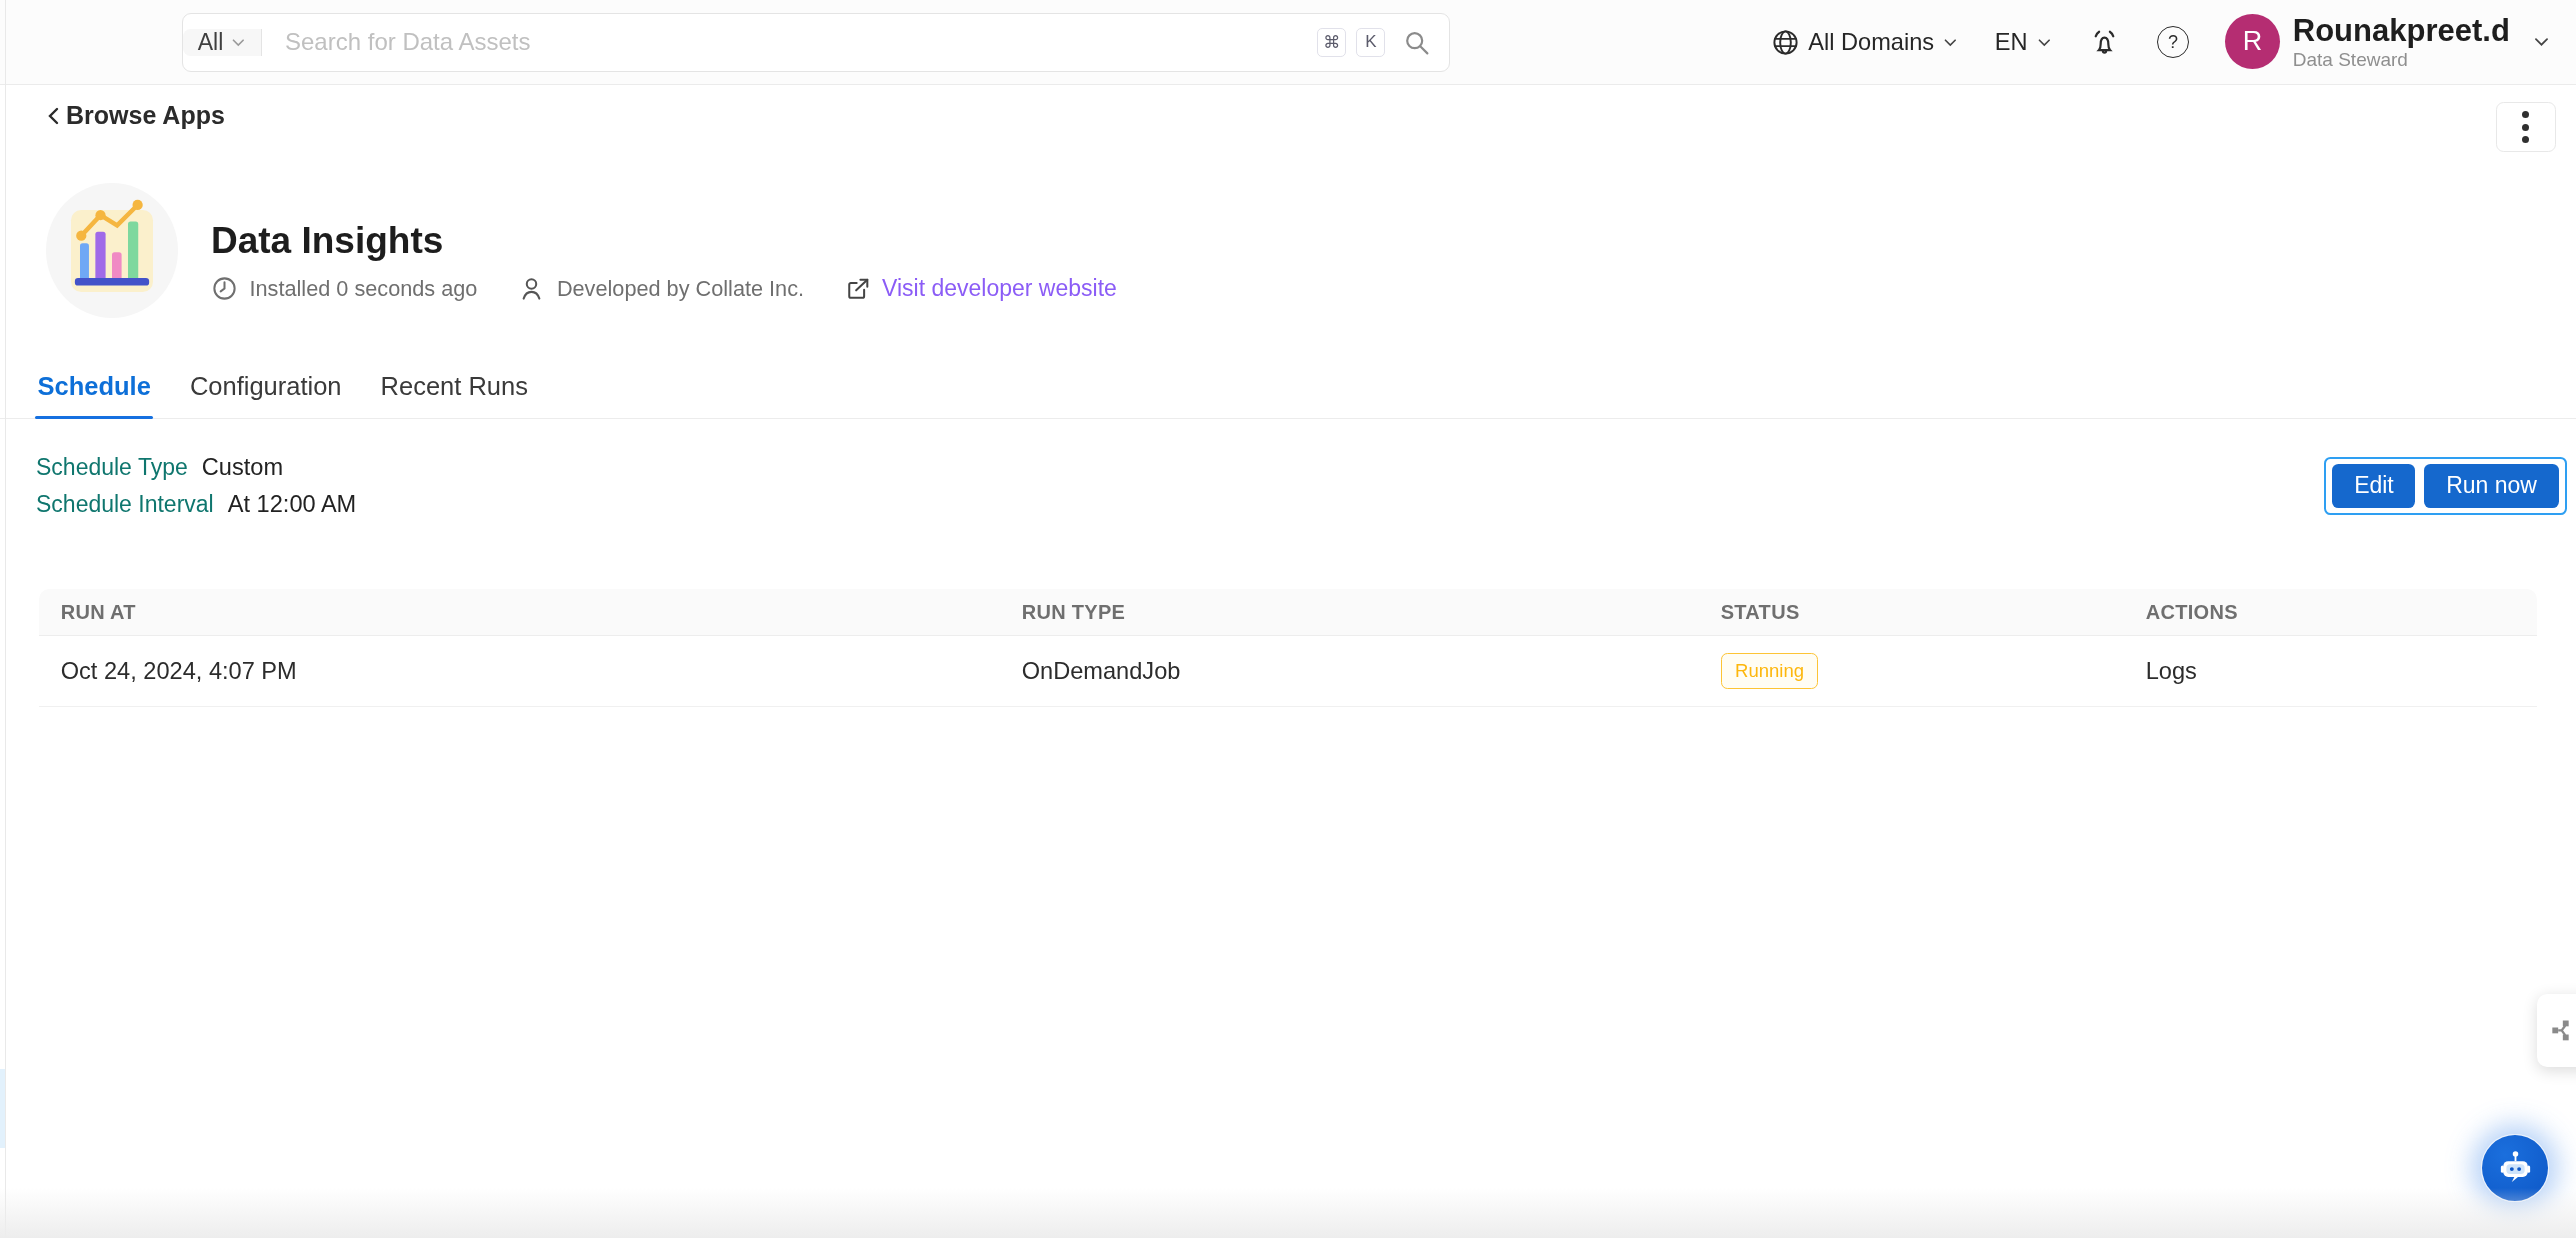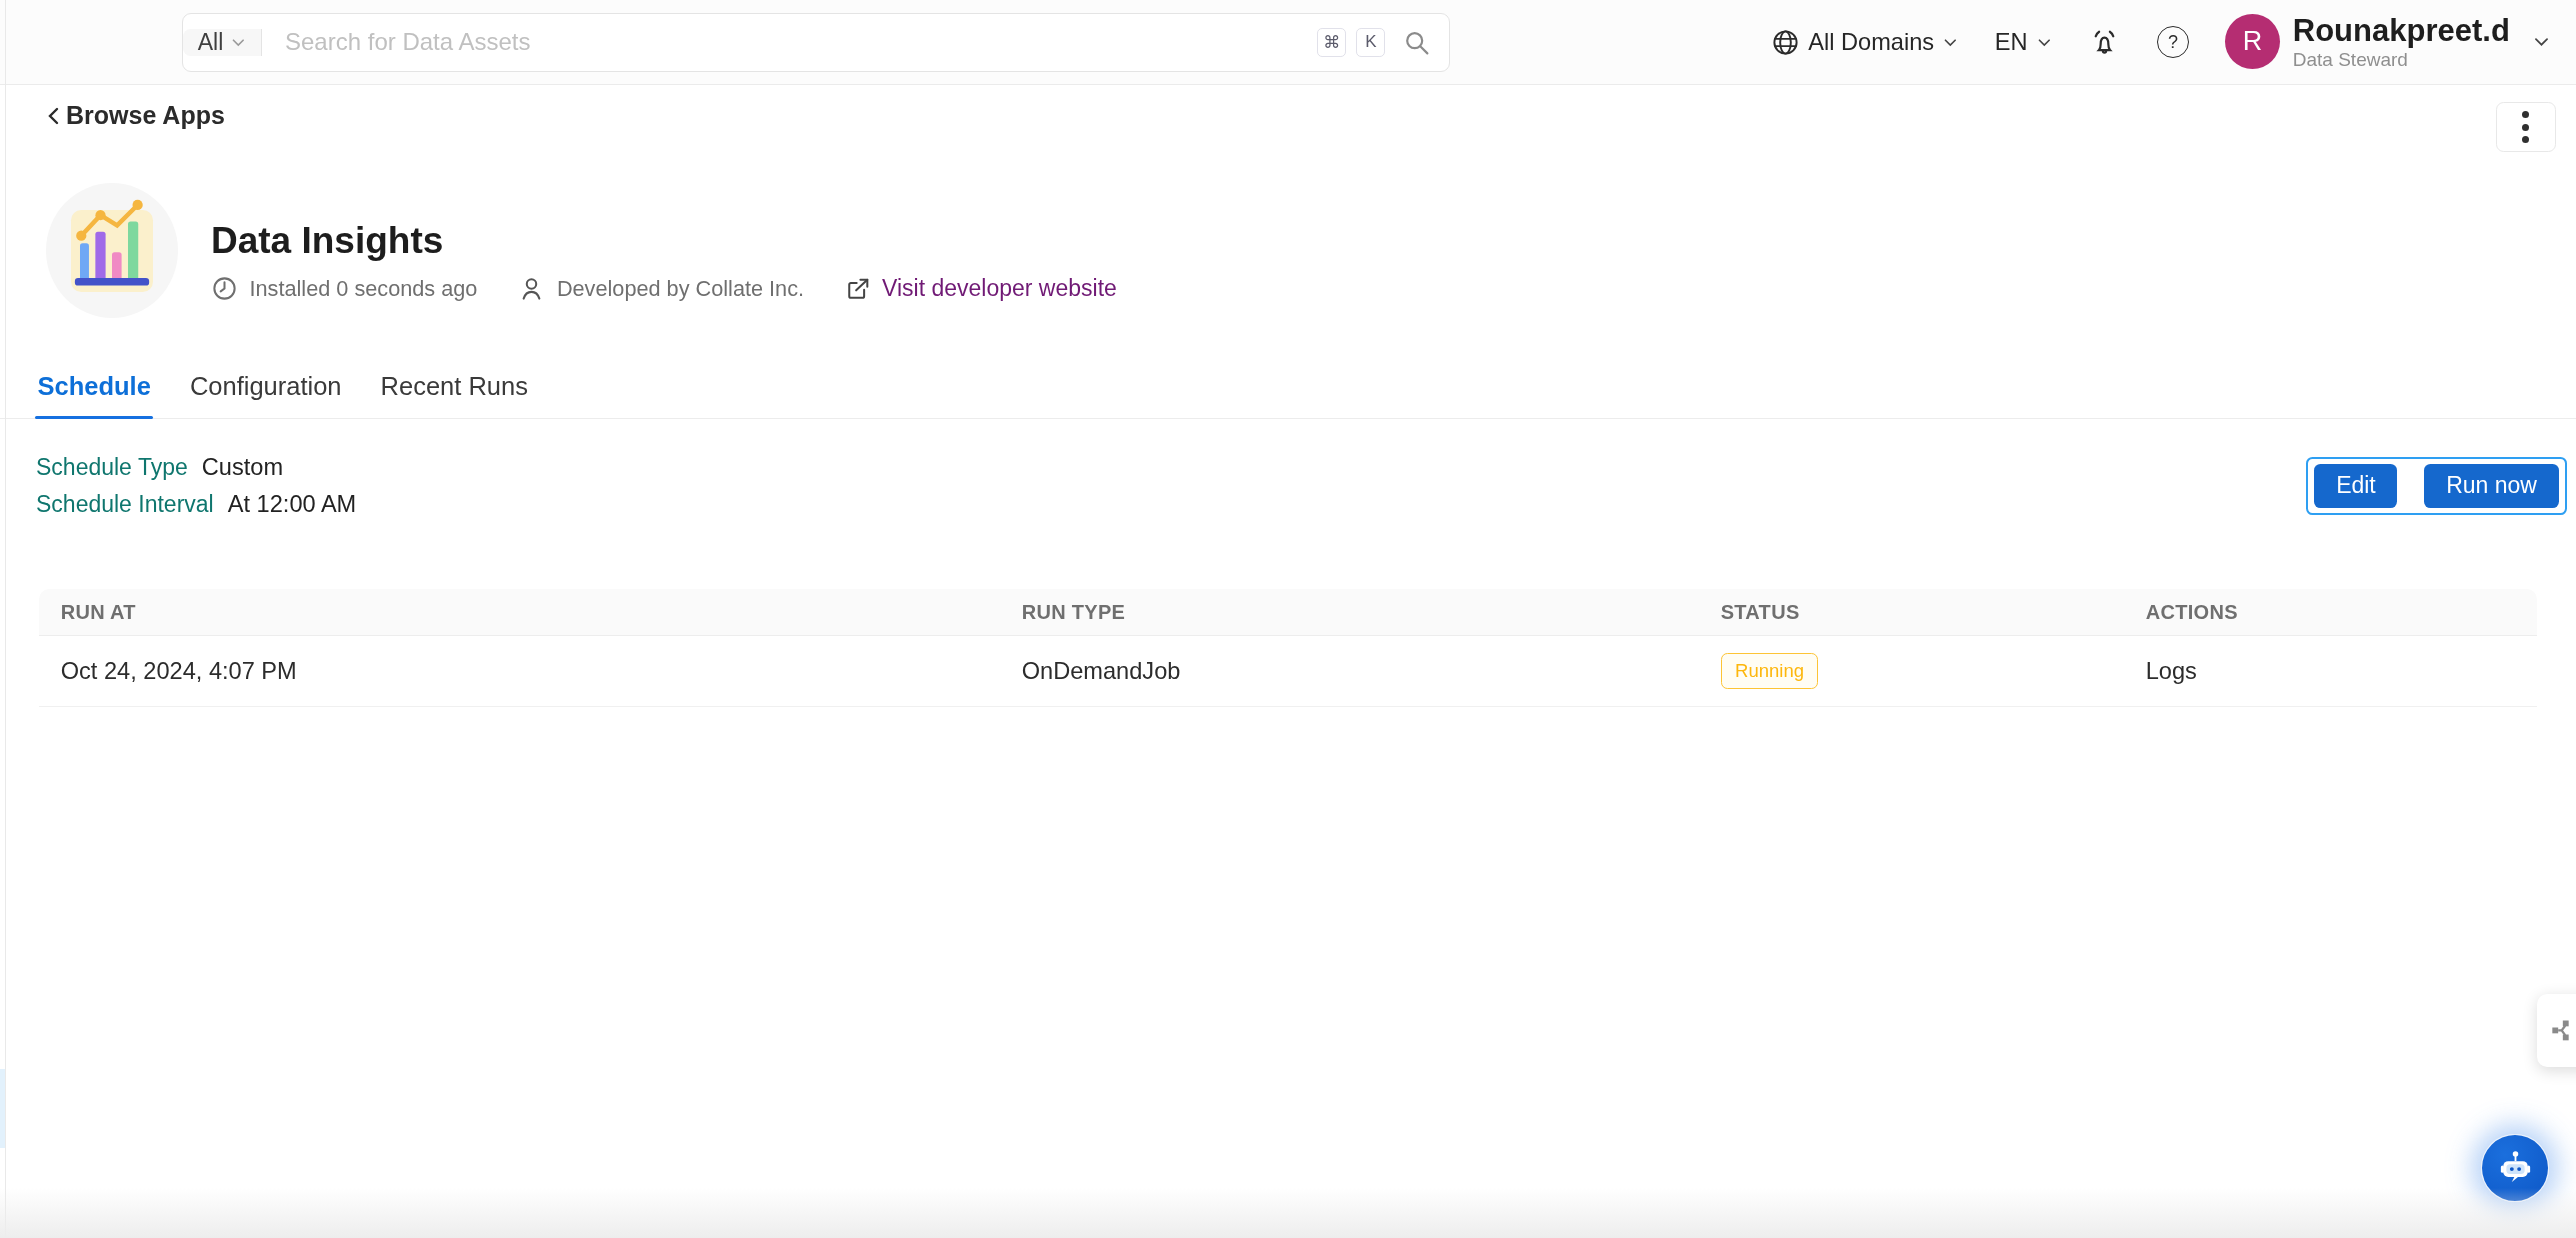--- a/index.html
+++ b/index.html
@@ -69,21 +69,21 @@
   .app-icon-sq {
     width:82px; height:82px; background:#fbf0cc; border-radius:10.2px;
     display:flex; align-items:flex-end; justify-content:center; overflow:visible;
   }
   .app-title { position:absolute; top:220px; left:211px; font-size:37px; font-weight:bold; color:#1d1d1d; }
   .app-meta {
     position:absolute; top:275px; left:211px; display:flex; align-items:center; gap:41px;
   }
   .meta-item { display:flex; align-items:center; gap:11.5px; }
   .meta-text { font-size:21.7px; color:#6f6f6f; }
-  .meta-link { font-size:23px; color:#701a75; cursor:pointer;text-align:right; }
+  .meta-link { font-size:23px; color:#8b5cf6; cursor:pointer;text-align:right; }
   
   .tabs {
     position:absolute; top:364px; left:0; right:0; height:55px;
     border-bottom:1.3px solid #ececec; padding-left:35px; display:flex; gap:34px; align-items:flex-end;
   }
   .tab {
     font-size:25.5px; color:#3a3a3a; padding:0 2.5px 16.6px 2.5px; position:relative; cursor:pointer;
   }
   .tab.active { color:#0d6fd8; font-weight:bold; }
   .tab.active::after {
@@ -91,21 +91,21 @@
     background:#1570e0; border-radius:1.9px;
   }
   
   .sched { position:absolute; top:454px; left:36px; }
   .sched-row { display:flex; align-items:baseline; margin-bottom:10.2px; }
   .sched-label { font-size:23px; color:#0f766e; }
   .sched-value { font-size:23.6px; color:#222; margin-left:14px; }
   .btn-group {
     position:absolute; top:457px; right:9px;
     border:2.5px solid #2e9ff2; border-radius:6.4px; padding:5.1px 6.4px;
-    display:flex; gap:27px; background:#fff;
+    display:flex; gap:9px; background:#fff;
   }
   .btn {
     background:#1568cd; color:#fff; font-size:23px; border:none; border-radius:6.4px;
     padding:8.3px 21.7px; cursor:pointer; font-family:"Liberation Sans", sans-serif;
   }
   
   .runs-table {
     position:absolute; top:589px; left:39px; right:39px;
     border-radius:10.2px;
   }

